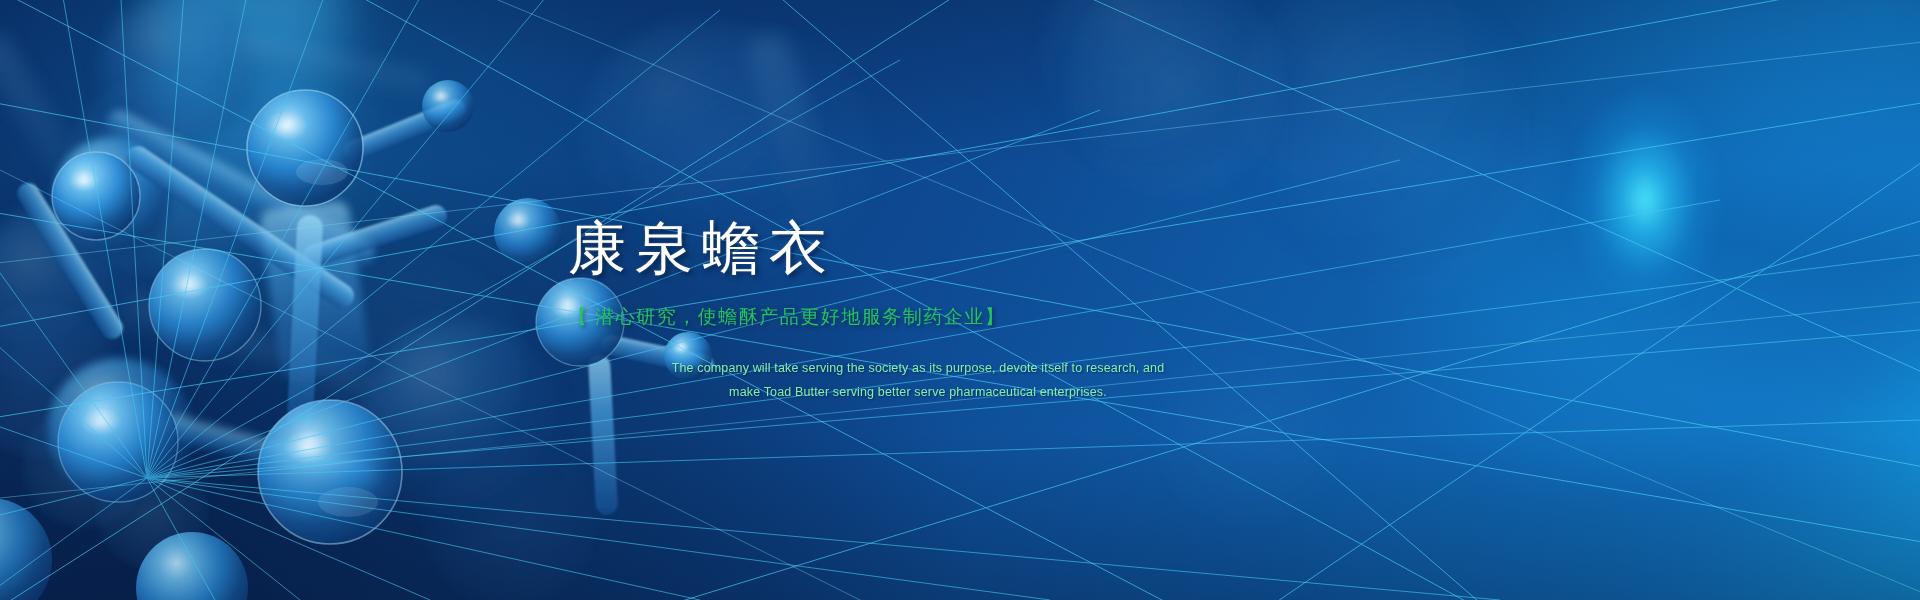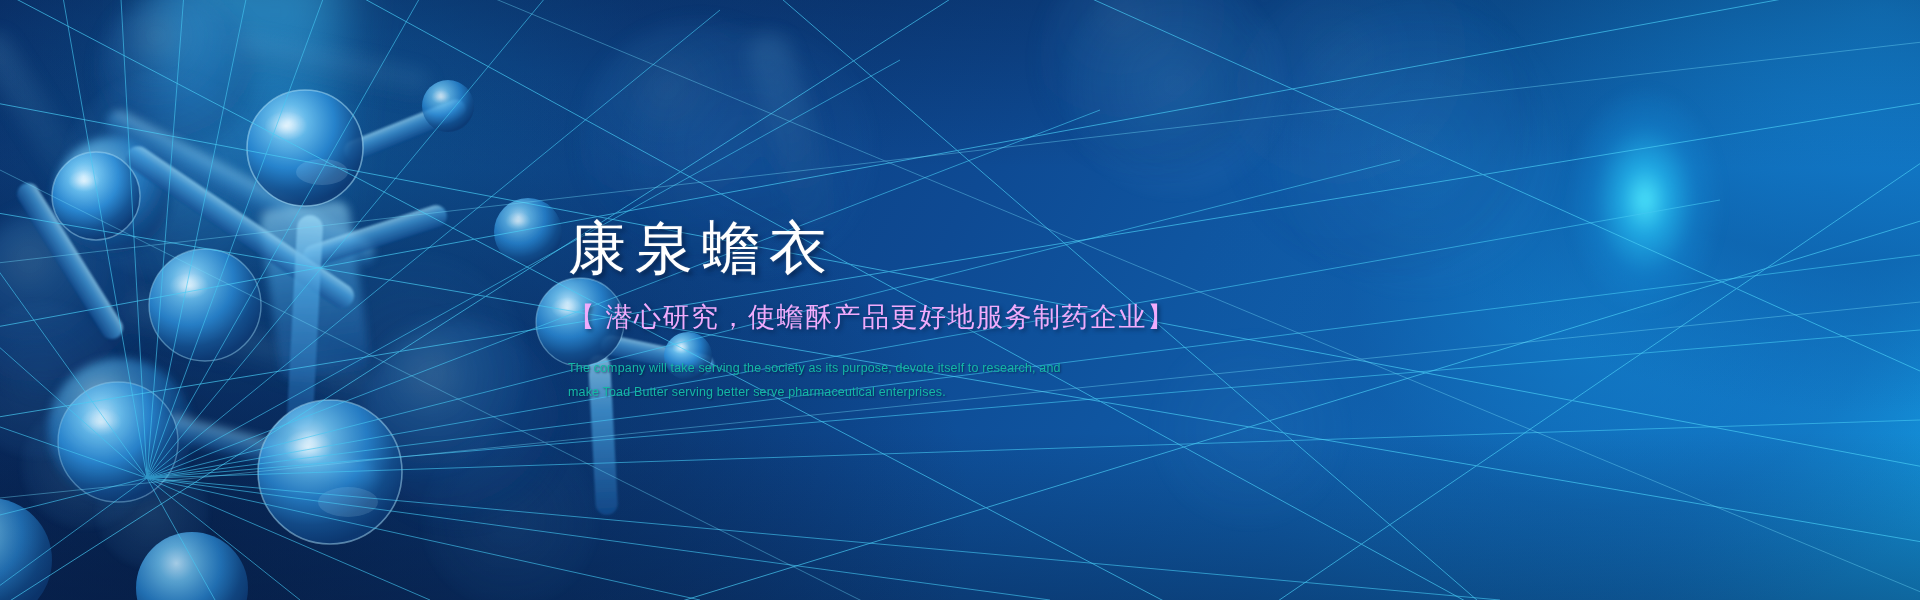--- a/index.html
+++ b/index.html
@@ -70,36 +70,37 @@
     color:#ffffff;
     font-size:58px;
     line-height:64px;
     letter-spacing:9px;
     font-weight:500;
     text-shadow:3px 3px 5px rgba(3,20,50,0.62), 0 0 2px rgba(255,255,255,0.25);
     white-space:nowrap;
   }
   .subtitle {
     margin-top:20px;
-    color:#f0abfc;
-    font-size:27px;
+    color:#22c55e;
+    font-size:19px;
     line-height:34px;
     letter-spacing:1.5px;
     font-weight:400;
     text-shadow:2px 2px 4px rgba(3,20,50,0.55);
     white-space:nowrap;
   }
   .desc {
     margin-top:22px;
-    color:#14b8a6;
+    color:#86efac;
     font-size:12.5px;
     line-height:24px;
     letter-spacing:0.15px;
     font-weight:400;
     text-shadow:1px 1px 2px rgba(3,20,50,0.6);
+    text-align:center;
   }
   .desc div { white-space:nowrap; }
 </style>
 </head>
 <body>
 
 <div class="banner">
 
   <div class="bg-base"></div>
   <div class="bg-vignette"></div>

